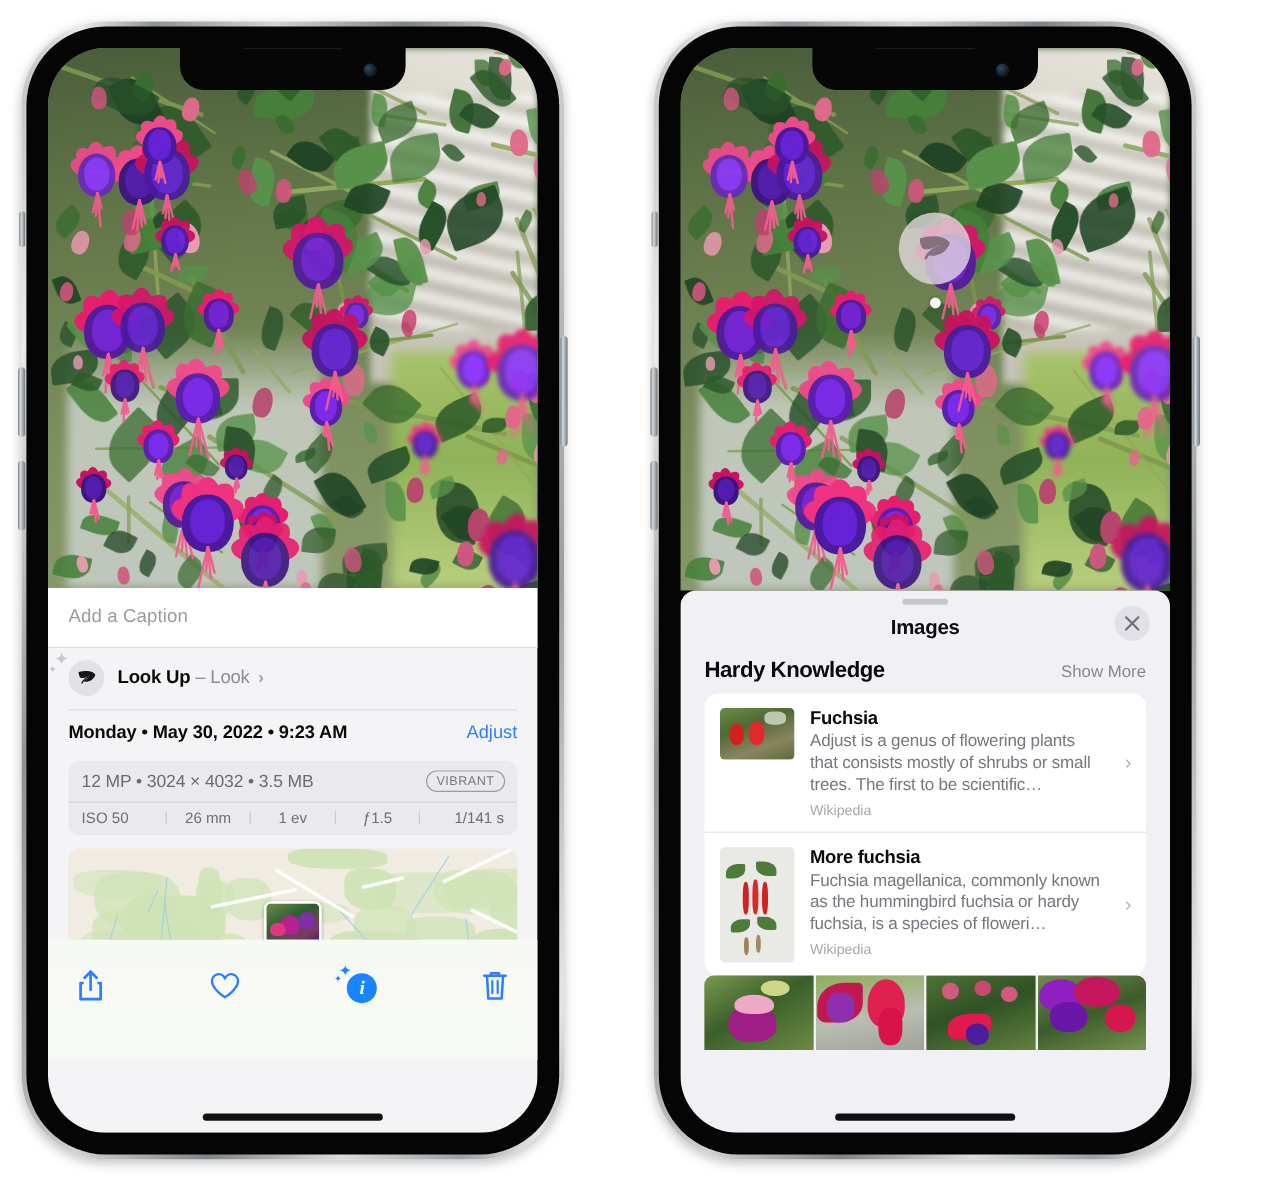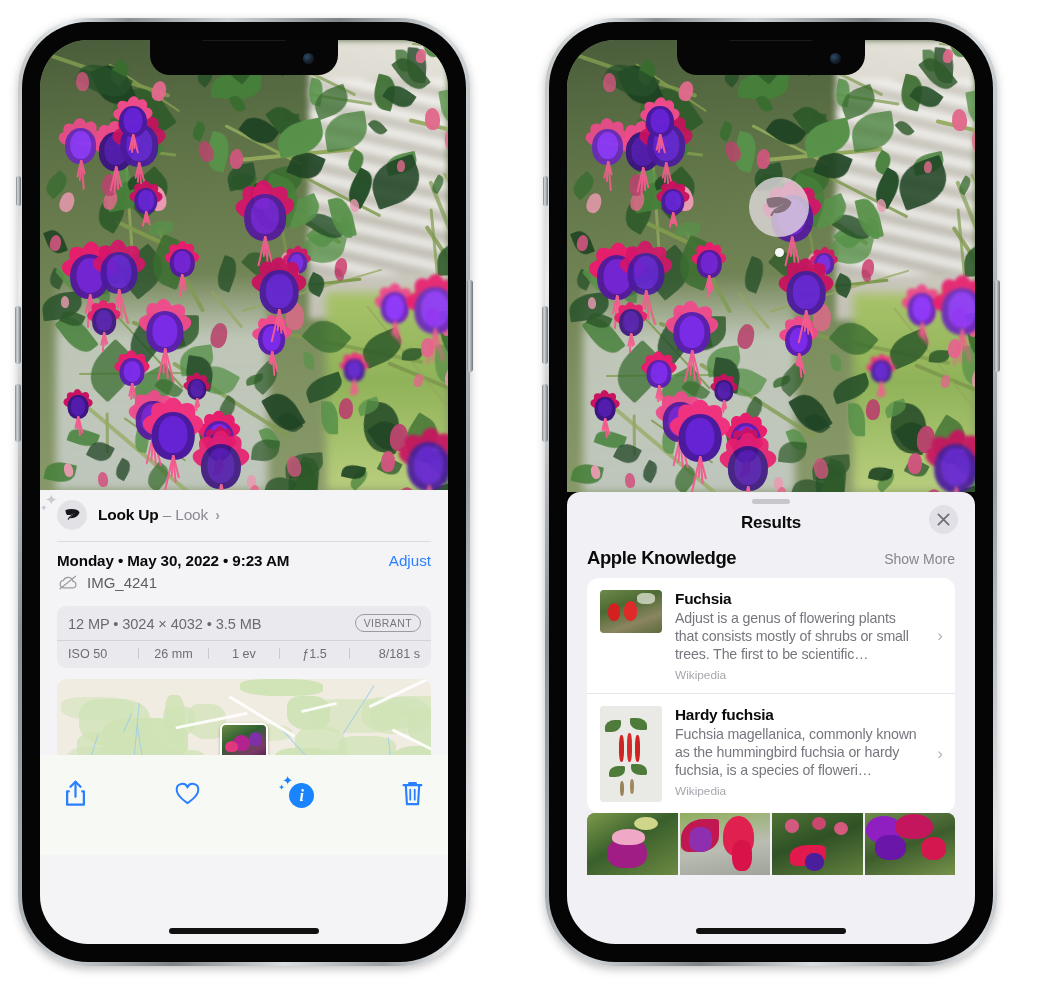--- a/index.html
+++ b/index.html
@@ -704,20 +704,23 @@
               <div class="stam" style="top:38.2473325089061px;height:12.814750234531935px;transform:translateX(-50%) rotate(-14deg)"></div>
               <div class="stam" style="top:38.2473325089061px;height:14.427379935477044px;transform:translateX(-50%) rotate(-5deg)"></div>
               <div class="stam" style="top:38.2473325089061px;height:20.424615191890975px;transform:translateX(-50%) rotate(4deg)"></div>
               <div class="stam" style="top:38.2473325089061px;height:14.347748929190095px;transform:translateX(-50%) rotate(13deg)"></div>
             </div>
           </div>
         </div>
 
       <div class="info-sheet" style="top:450px;">
 
+        <div class="caption-row">
+          <div class="caption-ph">Add a Caption</div>
+        </div>
 
         <div class="lookup-row">
           <div class="leaf-chip">
             <span class="spark s1">✦</span>
             <span class="spark s2">✦</span>
             <svg width="17" height="14" viewBox="0 0 24 20">
               <path d="M2 3c9-3 18-1 20 3-1.5 6-9 10-15 8 3.5-1.5 6.5-4 8.5-7-4 2.5-8 3.5-11 3C3 9 2 6 2 3z" fill="#15151a"></path>
               <path d="M6 16c2-4 5-6 9-7.5" stroke="#15151a" stroke-width="1.6" fill="none" stroke-linecap="round"></path>
             </svg>
           </div>
@@ -728,45 +731,38 @@
             <span class="chev-sm">›</span>
           </div>
         </div>
 
         <div class="sep-line"></div>
 
         <div class="meta">
           <div class="meta-top">
             <div class="meta-date">Monday • May 30, 2022 • 9:23 AM</div>
             <div class="adjust">Adjust</div>
-          </div>
-          <div class="meta-file">
-            <svg class="cloud-off" viewBox="0 0 26 18">
-              <path d="M7.5 15.5h11a4 4 0 0 0 .4-7.98A6 6 0 0 0 7.6 6.4 4.6 4.6 0 0 0 7.5 15.5z" fill="none" stroke="#9b9ba2" stroke-width="1.5"></path>
-              <line x1="3.5" y1="16.5" x2="22" y2="1.5" stroke="#9b9ba2" stroke-width="1.5" stroke-linecap="round"></line>
-            </svg>
-            <div class="fname">IMG_4241</div>
           </div>
         </div>
 
         <div class="exif">
           <div class="exif-body">
             <div class="exif-l2">12 MP • 3024 × 4032 • 3.5 MB</div>
             <div class="vibrant">VIBRANT</div>
           </div>
           <div class="exif-foot">
             <div class="cell">ISO 50</div>
             <div class="div"></div>
             <div class="cell">26 mm</div>
             <div class="div"></div>
             <div class="cell">1 ev</div>
             <div class="div"></div>
             <div class="cell">ƒ1.5</div>
             <div class="div"></div>
-            <div class="cell">8/181 s</div>
+            <div class="cell">1/141 s</div>
           </div>
         </div>
 
         <div class="map" id="mapL">
             <div class="patch" style="left:28.92372550342579%;top:21.055092309652913%;width:20.003834888342613px;height:48.83058067861067px;opacity:0.8646853308795814"></div>
             <div class="patch" style="left:75.20530179627734%;top:75.50748407422331%;width:57.29000128553249px;height:25.172492527563584px;opacity:0.7714251356864582"></div>
             <div class="patch" style="left:81.67574227012298%;top:24.20047733392611%;width:67.91601795974748px;height:37.43658417224566px;opacity:0.6871157225101401"></div>
             <div class="patch" style="left:5.388730303746397%;top:68.39095551370733%;width:69.55309472470833px;height:39.921827536003505px;opacity:0.733947831191074"></div>
             <div class="patch" style="left:12.283649958934308%;top:51.30554628680045%;width:84.56812748179597px;height:44.2963594573516px;opacity:0.9615841167621166"></div>
             <div class="patch" style="left:57.743273589520975%;top:91.19954979158896%;width:68.19510100706955px;height:37.750169405481px;opacity:0.9541670805347777"></div>
@@ -1397,30 +1393,30 @@
         <svg width="30" height="25" viewBox="0 0 24 20">
           <path d="M2 3c9-3 18-1 20 3-1.5 6-9 10-15 8 3.5-1.5 6.5-4 8.5-7-4 2.5-8 3.5-11 3C3 9 2 6 2 3z" fill="#86707c"></path>
           <path d="M6 16c2-4 5-6 9-7.5" stroke="#86707c" stroke-width="1.7" fill="none" stroke-linecap="round"></path>
         </svg>
       </div>
       <div class="badge-dot" style="left:208px;top:208px;"></div>
 
       <div class="results" style="top:452px;">
         <div class="grabber"></div>
         <div class="res-head">
-          <div class="res-title">Results</div>
+          <div class="res-title">Images</div>
           <div class="close-btn">
             <svg width="13" height="13" viewBox="0 0 14 14">
               <path d="M1.5 1.5 12.5 12.5 M12.5 1.5 1.5 12.5" stroke="#6e6e76" stroke-width="1.9" stroke-linecap="round"></path>
             </svg>
           </div>
         </div>
 
         <div class="sec-head">
-          <div class="sec-title">Apple Knowledge</div>
+          <div class="sec-title">Hardy Knowledge</div>
           <div class="show-more">Show More</div>
         </div>
 
         <div class="card">
           <div class="krow">
             <div class="kthumb" style="width:62px;height:43px;">
               <div class="t-bg" style="background:linear-gradient(160deg,#6e8a4a 0%,#4d6a33 35%,#8a8560 70%,#5d6a3c 100%)"></div>
               <div class="t-f" style="left:13%;top:30%;width:20%;height:42%;background:#d52020;border-radius:50% 50% 45% 45%"></div>
               <div class="t-f" style="left:38%;top:26%;width:22%;height:46%;background:#e02a2a;border-radius:50% 50% 45% 45%"></div>
               <div class="t-f" style="left:60%;top:8%;width:28%;height:24%;background:rgba(225,230,215,.75);border-radius:40%"></div>
@@ -1440,21 +1436,21 @@
               <div class="t-f" style="left:48%;top:12%;width:28%;height:13%;background:#4e7a3a;border-radius:10% 60% 10% 60%"></div>
               <div class="t-f" style="left:30%;top:30%;width:8%;height:28%;background:#cf2222;border-radius:40%"></div>
               <div class="t-f" style="left:44%;top:28%;width:8%;height:30%;background:#d82a2a;border-radius:40%"></div>
               <div class="t-f" style="left:57%;top:30%;width:8%;height:28%;background:#cf2222;border-radius:40%"></div>
               <div class="t-f" style="left:14%;top:62%;width:26%;height:12%;background:#4e7a3a;border-radius:60% 10% 60% 10%"></div>
               <div class="t-f" style="left:50%;top:60%;width:26%;height:12%;background:#4e7a3a;border-radius:10% 60% 10% 60%"></div>
               <div class="t-f" style="left:32%;top:78%;width:7%;height:16%;background:#9a8358;border-radius:40%"></div>
               <div class="t-f" style="left:48%;top:76%;width:7%;height:16%;background:#a08a5e;border-radius:40%"></div>
             </div>
             <div class="kbody">
-              <div class="ktitle">Hardy fuchsia</div>
+              <div class="ktitle">More fuchsia</div>
               <div class="kdesc">Fuchsia magellanica, commonly known as the hummingbird fuchsia or hardy fuchsia, is a species of floweri…</div>
               <div class="ksrc">Wikipedia</div>
             </div>
             <div class="chev">›</div>
           </div>
         </div>
 
 
         <div class="web-strip">
           <div class="web-img">

